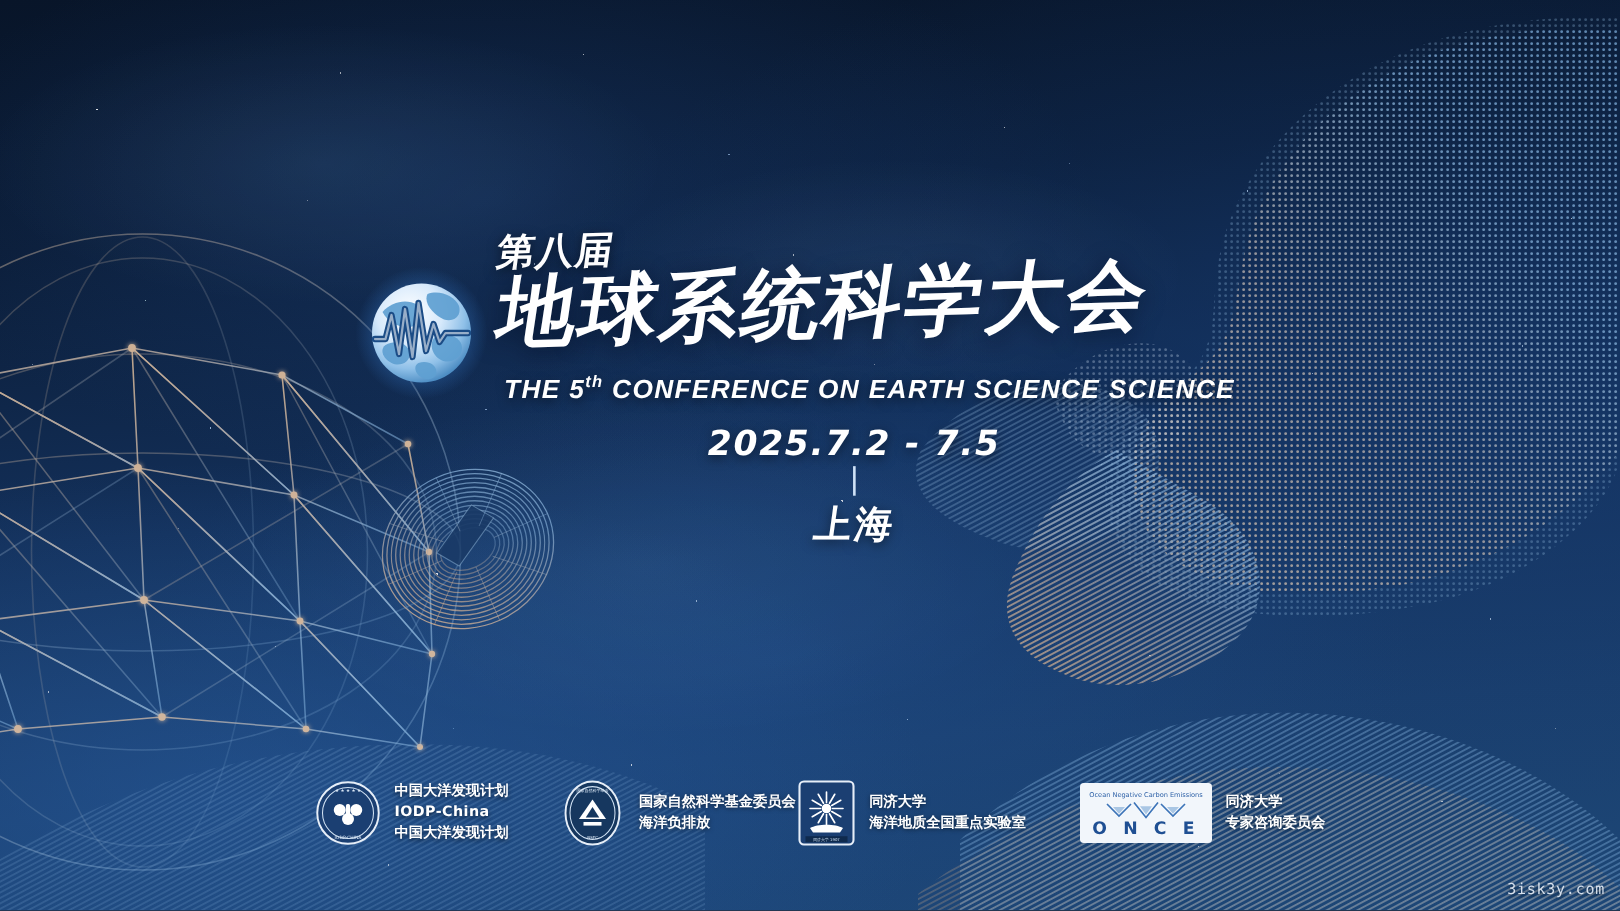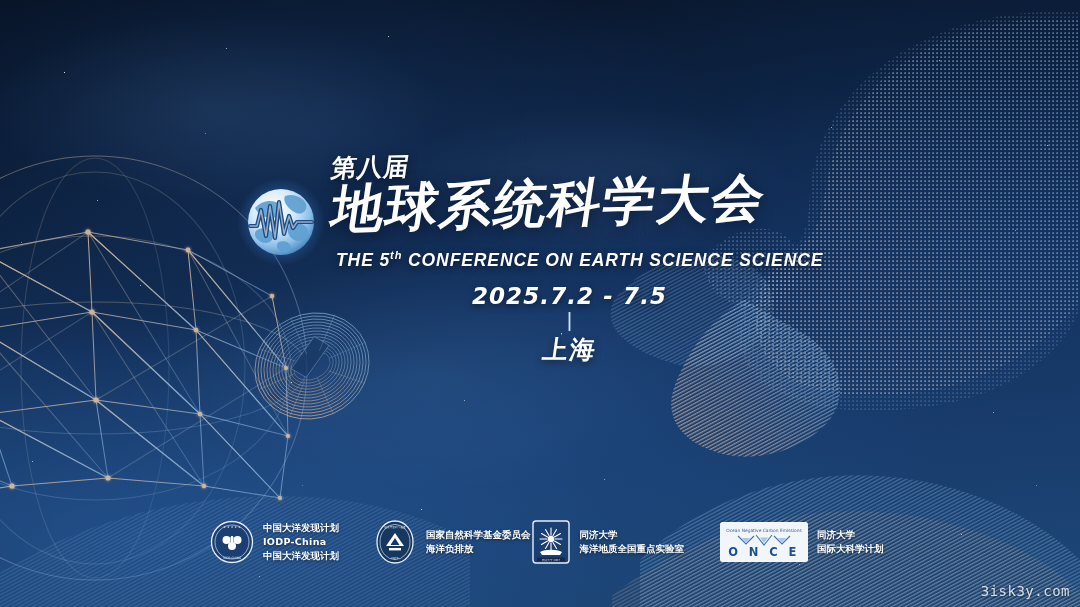--- a/index.html
+++ b/index.html
@@ -162,21 +162,21 @@
     font-family:"DejaVu Sans", sans-serif;
     font-size:9.5px; font-weight:700; color:#ffffff;
     line-height:1.45; white-space:nowrap;
     text-shadow:0 1px 3px rgba(0,0,0,.5);
   }
   .sponsor-text .en { letter-spacing:.3px; }
 
   .watermark {
     position:absolute; right:10px; bottom:8px;
     font-family:"DejaVu Sans Mono", monospace;
-    font-size:14px; color:rgba(235,244,255,.88);
+    font-size:10px; color:rgba(235,244,255,.88);
     letter-spacing:.5px;
     text-shadow:0 1px 3px rgba(0,0,0,.6);
   }
 </style>
 </head>
 <body>
 
 <div class="poster">
 
   <div class="stars"></div>
@@ -512,21 +512,21 @@
         </g>
         <g fill="#a9c6e4">
           <path d="M22 16 L26 20.5 L30 16 Z"></path>
           <path d="M40 15.5 L44 21 L48 15.5 Z"></path>
           <path d="M58 16 L62 20.5 L66 16 Z"></path>
         </g>
         <text x="44" y="34" text-anchor="middle" fill="#1f4f93" font-size="11.5" font-weight="bold" letter-spacing="3.4" font-family="DejaVu Sans, sans-serif">O N C E</text>
       </svg>
       <div class="sponsor-text">
         <div>同济大学</div>
-        <div>国际大科学计划</div>
+        <div>专家咨询委员会</div>
       </div>
     </div>
 
   </div>
 
   <div class="watermark">3isk3y.com</div>
 
 </div>
 
 </body></html>

